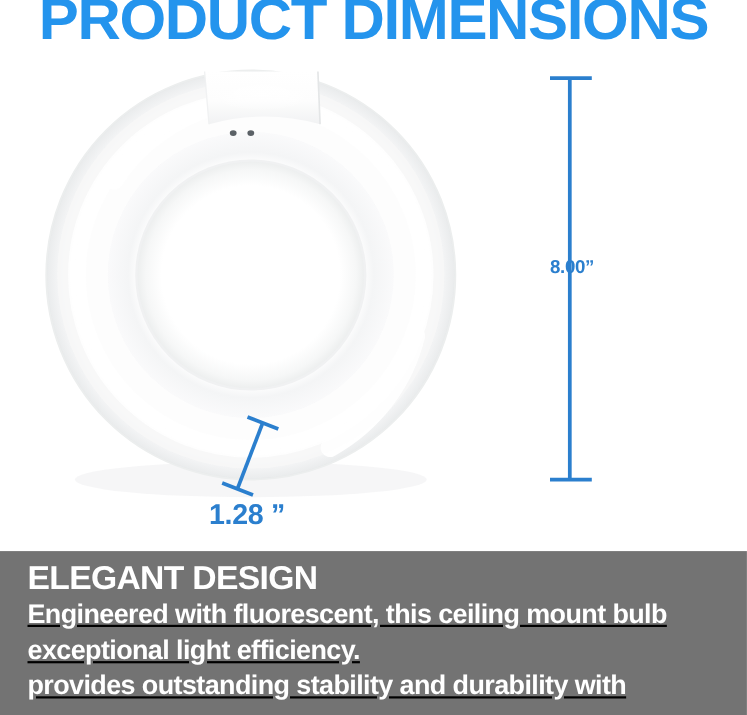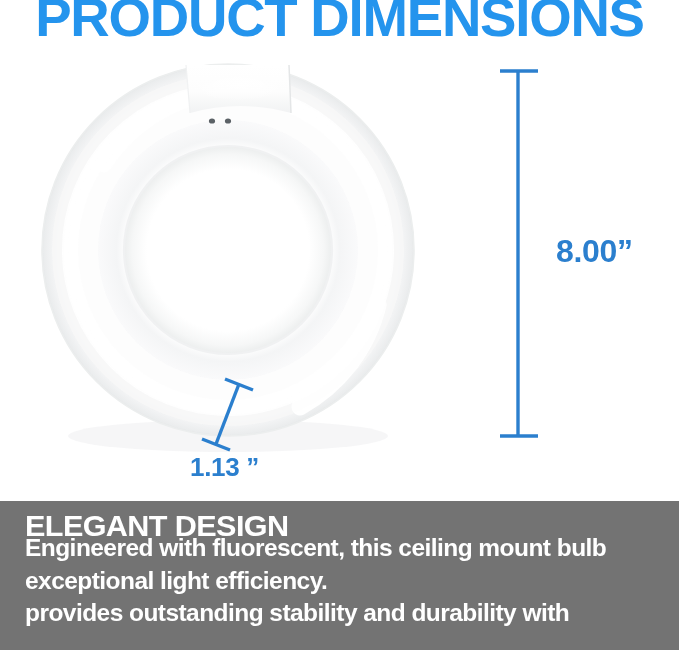--- a/index.html
+++ b/index.html
@@ -64,23 +64,23 @@
 
   .dim-label {
     position: absolute;
     font-family: "Liberation Sans", sans-serif;
     font-weight: 700;
     color: #2b7fce;
     white-space: nowrap;
   }
 
   #height-label {
-    left: 556px;
+    left: 500px;
     top: 233px;
-    font-size: 32px;
+    font-size: 17px;
     letter-spacing: -0.3px;
   }
 
   #width-label {
     left: 190px;
     top: 452px;
     font-size: 26px;
     letter-spacing: -0.3px;
   }
 
@@ -105,22 +105,23 @@
     letter-spacing: -0.6px;
     color: #ffffff;
     white-space: nowrap;
     transform: scaleX(1.02);
     transform-origin: left top;
   }
 
   #feature-body {
     position: absolute;
     left: 25px;
-    top: 31px;
+    top: 42px;
     width: 640px;
+    text-decoration: underline;
   }
 
   #feature-body .bline {
     font-family: "Liberation Sans", sans-serif;
     font-weight: 700;
     font-size: 24.5px;
     line-height: 32.5px;
     letter-spacing: -0.55px;
     color: #ffffff;
     white-space: nowrap;
@@ -216,21 +217,21 @@
 
       <g stroke="#2b7fce" stroke-width="3.4" stroke-linecap="butt" fill="none">
         <line x1="239" y1="384" x2="216" y2="444"></line>
         <line x1="225" y1="379" x2="253" y2="390"></line>
         <line x1="202" y1="439" x2="230" y2="450"></line>
       </g>
     </svg>
 
     <div id="height-label" class="dim-label">8.00”</div>
 
-    <div id="width-label" class="dim-label">1.13 ”</div>
+    <div id="width-label" class="dim-label">1.28 ”</div>
   </div>
 
   <div id="feature-banner">
     <div id="feature-heading">ELEGANT DESIGN</div>
     <div id="feature-body">
       <div class="bline">Engineered with fluorescent, this ceiling mount bulb</div>
       <div class="bline">exceptional light efficiency.</div>
       <div class="bline">provides outstanding stability and durability with</div>
     </div>
   </div>

